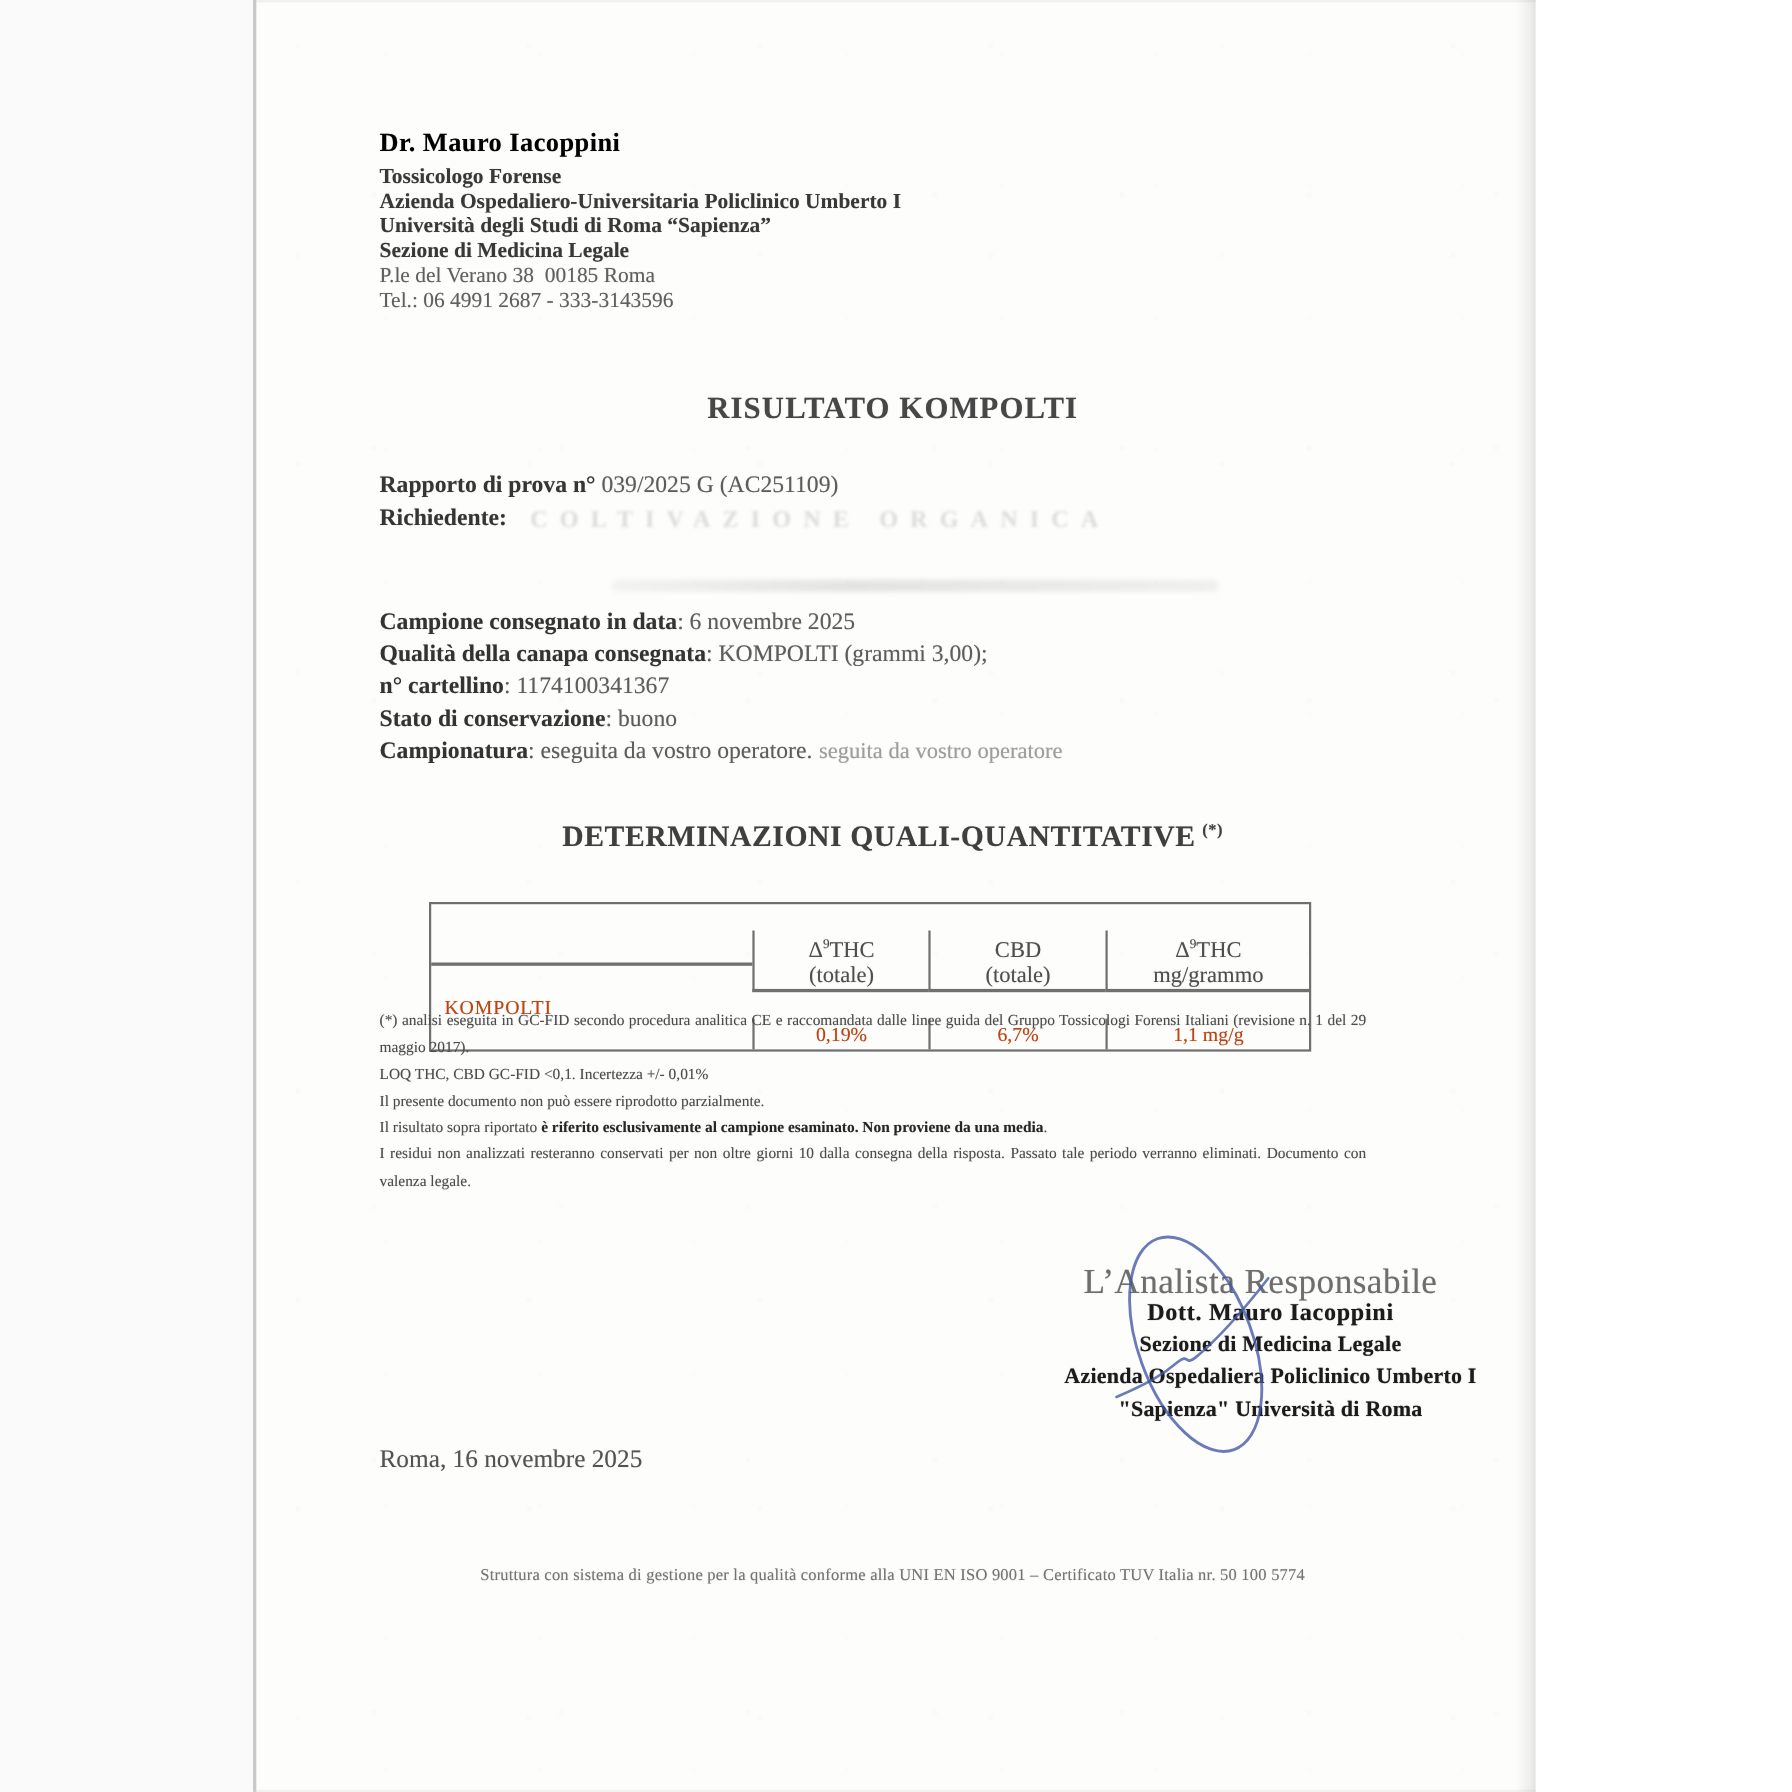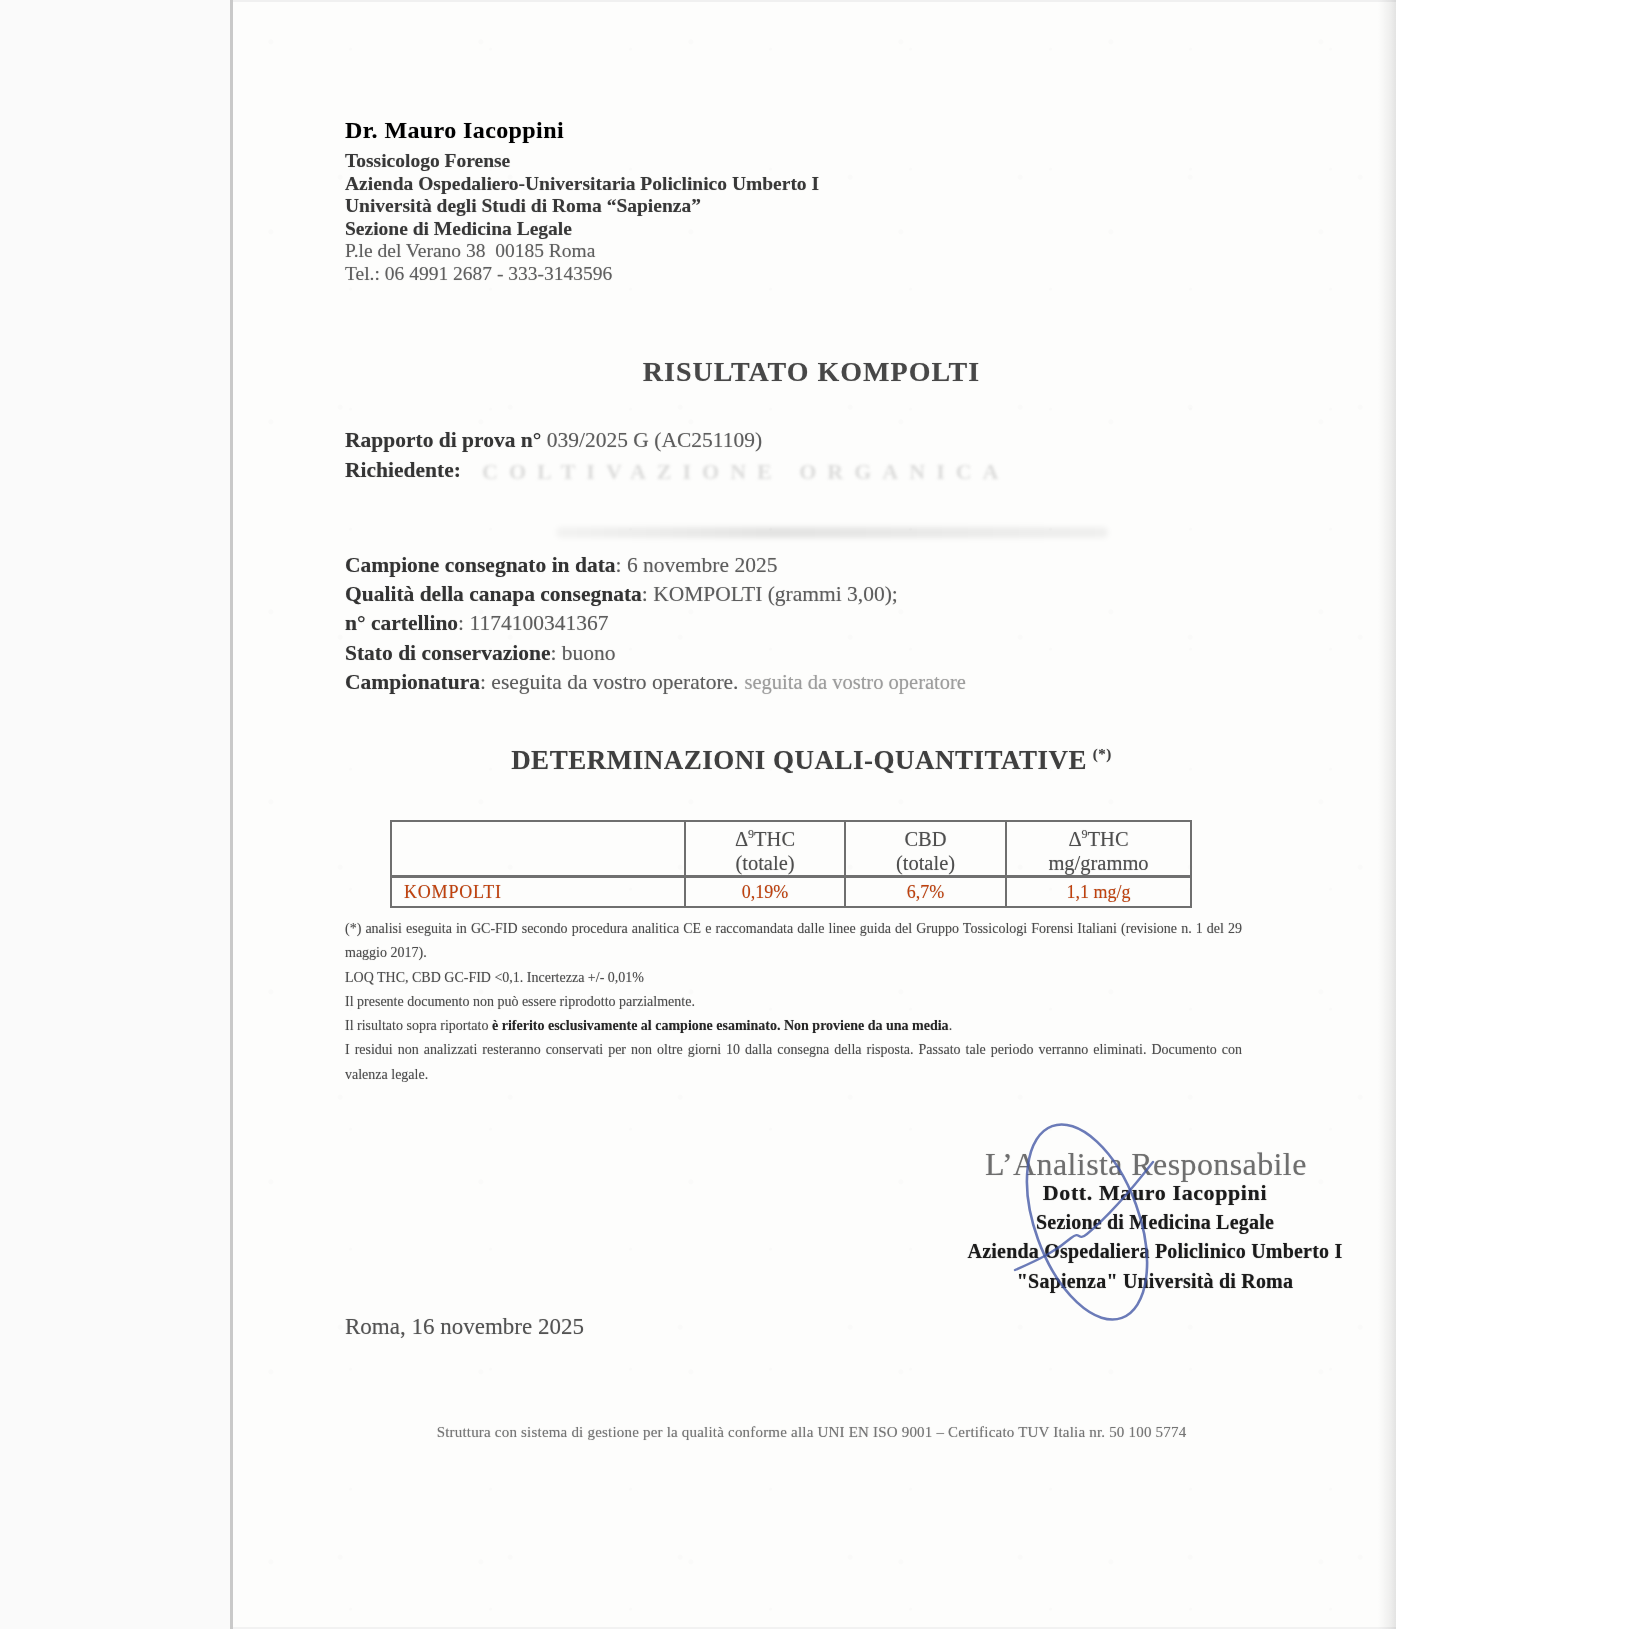--- a/index.html
+++ b/index.html
@@ -73,21 +73,21 @@
   }
   .rtable .hcell{
     height:53px;display:flex;flex-direction:column;align-items:center;justify-content:center;
     font-size:20.5px;line-height:24px;border-bottom:3px solid #707070;
   }
   .rtable .hcell sup{font-size:12px;}
   .rtable .dcell{
     height:28px;display:flex;align-items:center;justify-content:center;font-size:18px;color:#c2410c;
   }
   .rtable .first{justify-content:flex-start;padding-left:12px;letter-spacing:0.8px;}
-  .rtable .vline{border-left:2px solid #6f6f6f;}
+  .rtable .vline{border-left:2px solid #6f6f6f;margin-top:24px;}
 
   
   .notes{left:345px;top:917px;width:897px;font-size:14px;line-height:24.3px;
     color:#4c4c4c;text-align:justify;}
   .notes p{margin:0;}
   .notes .nb{font-weight:bold;color:#262626;}
 
   
   .sig-role{left:985px;top:1146px;font-size:32px;color:#6e6e6e;letter-spacing:0.4px;}
   .sig-stamp{left:955px;top:1178px;width:400px;text-align:center;

